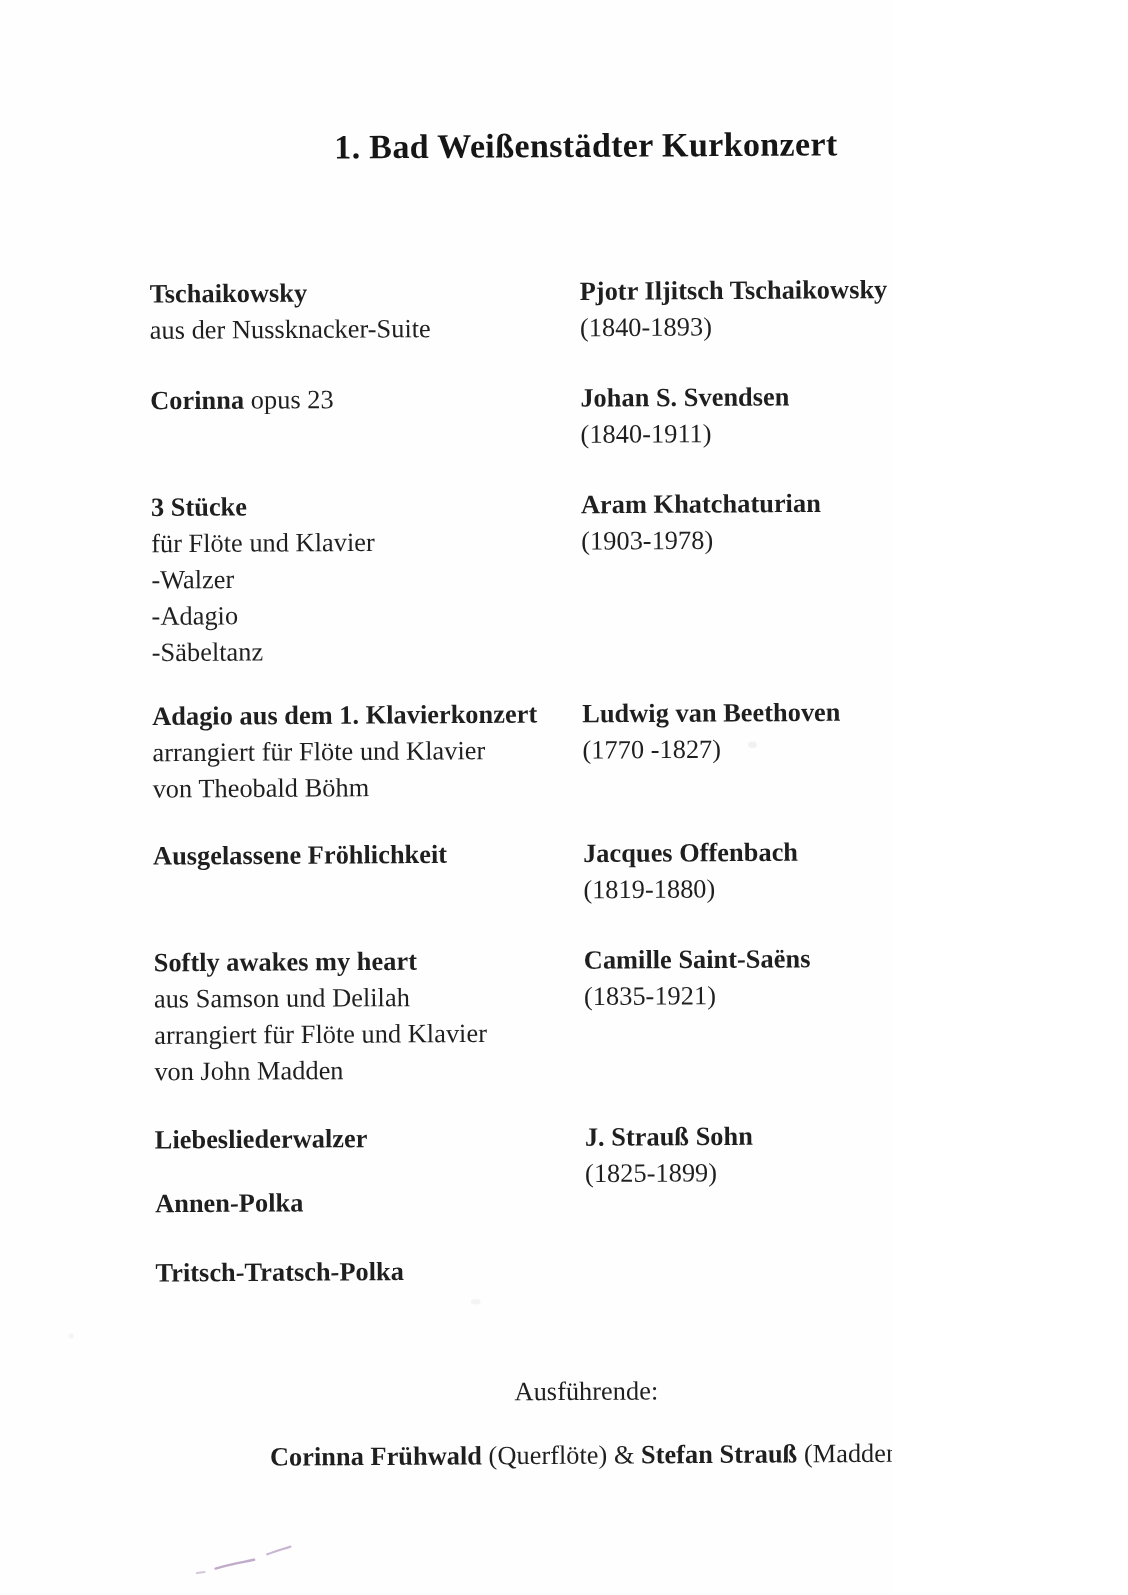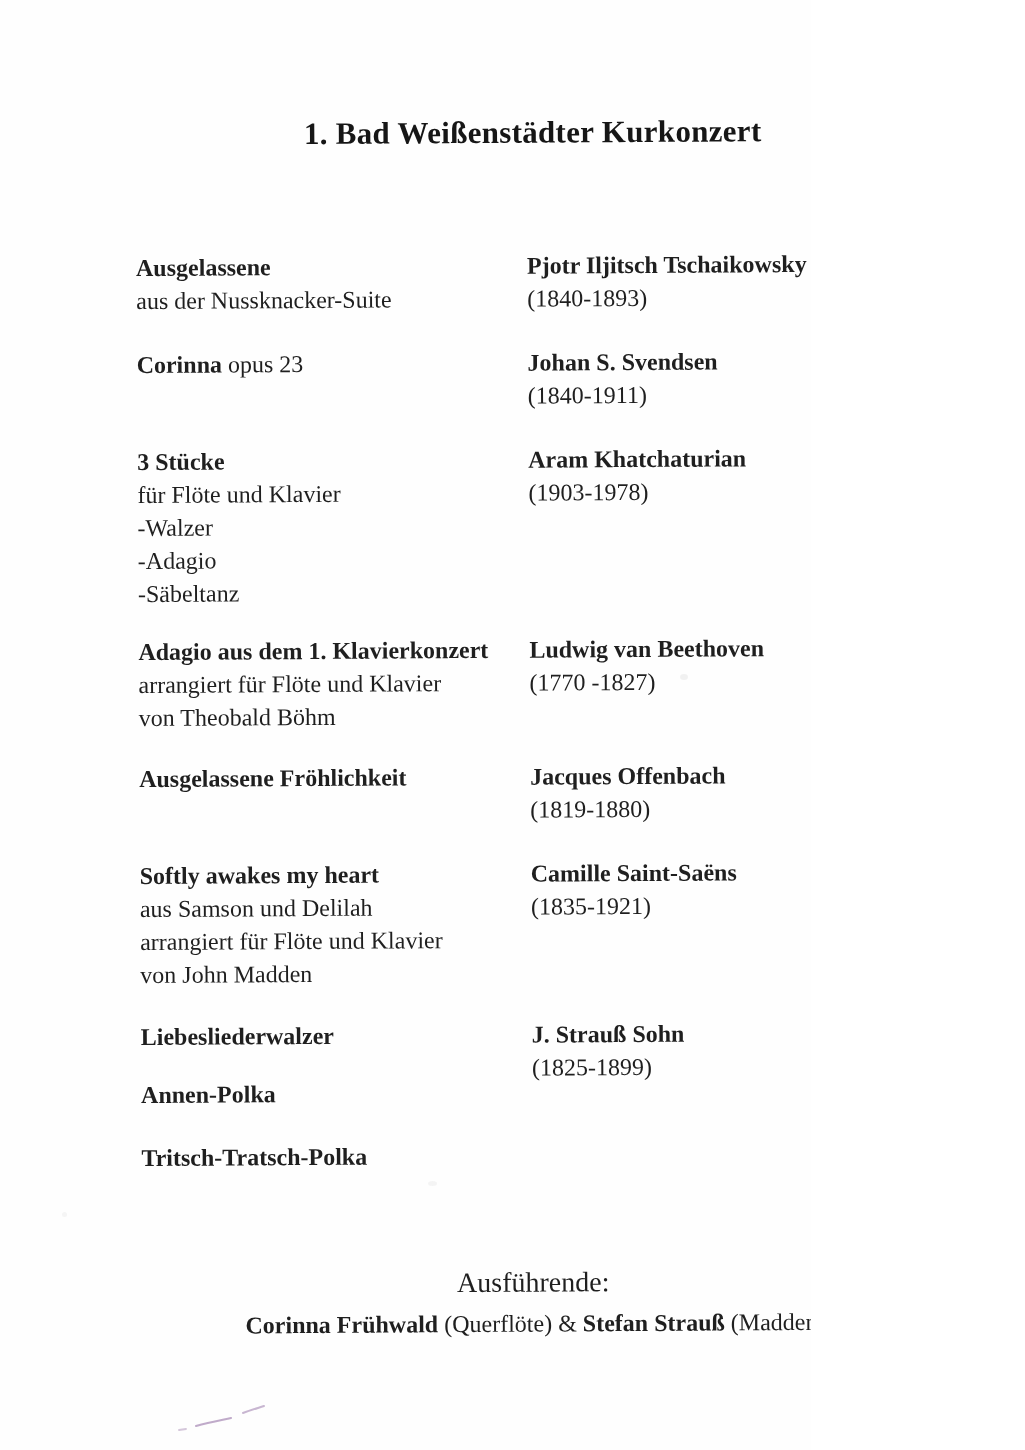--- a/index.html
+++ b/index.html
@@ -52,24 +52,23 @@
     left: 527px;
     width: 420px;
   }
   .b { font-weight: bold; }
   .piece-line, .composer-dates { font-weight: normal; }
   .footer-heading {
     position: absolute;
     top: 1252px;
     left: 527px;
     transform: translateX(-50%);
-    font-size: 28px;
+    font-size: 24px;
     line-height: 33px;
     white-space: nowrap;
-    margin-top: 16px;
   }
   .performers {
     position: absolute;
     top: 1310px;
     left: 529px;
     transform: translateX(-50%);
     font-size: 24px;
     line-height: 33px;
     white-space: nowrap;
   }
@@ -89,21 +88,21 @@
 </head>
 <body>
 
 <div class="page">
   <div class="content">
 
     <div class="doc-title">1. Bad Weißenstädter Kurkonzert</div>
 
     <div class="row" style="top:252px">
       <div class="piece">
-        <div class="piece-title"><span class="b">Ausgelassene</span></div>
+        <div class="piece-title"><span class="b">Tschaikowsky</span></div>
         <div class="piece-line">aus der Nussknacker-Suite</div>
       </div>
       <div class="composer">
         <div class="b">Pjotr Iljitsch Tschaikowsky</div>
         <div class="composer-dates">(1840-1893)</div>
       </div>
     </div>
 
     <div class="row" style="top:349px">
       <div class="piece">

